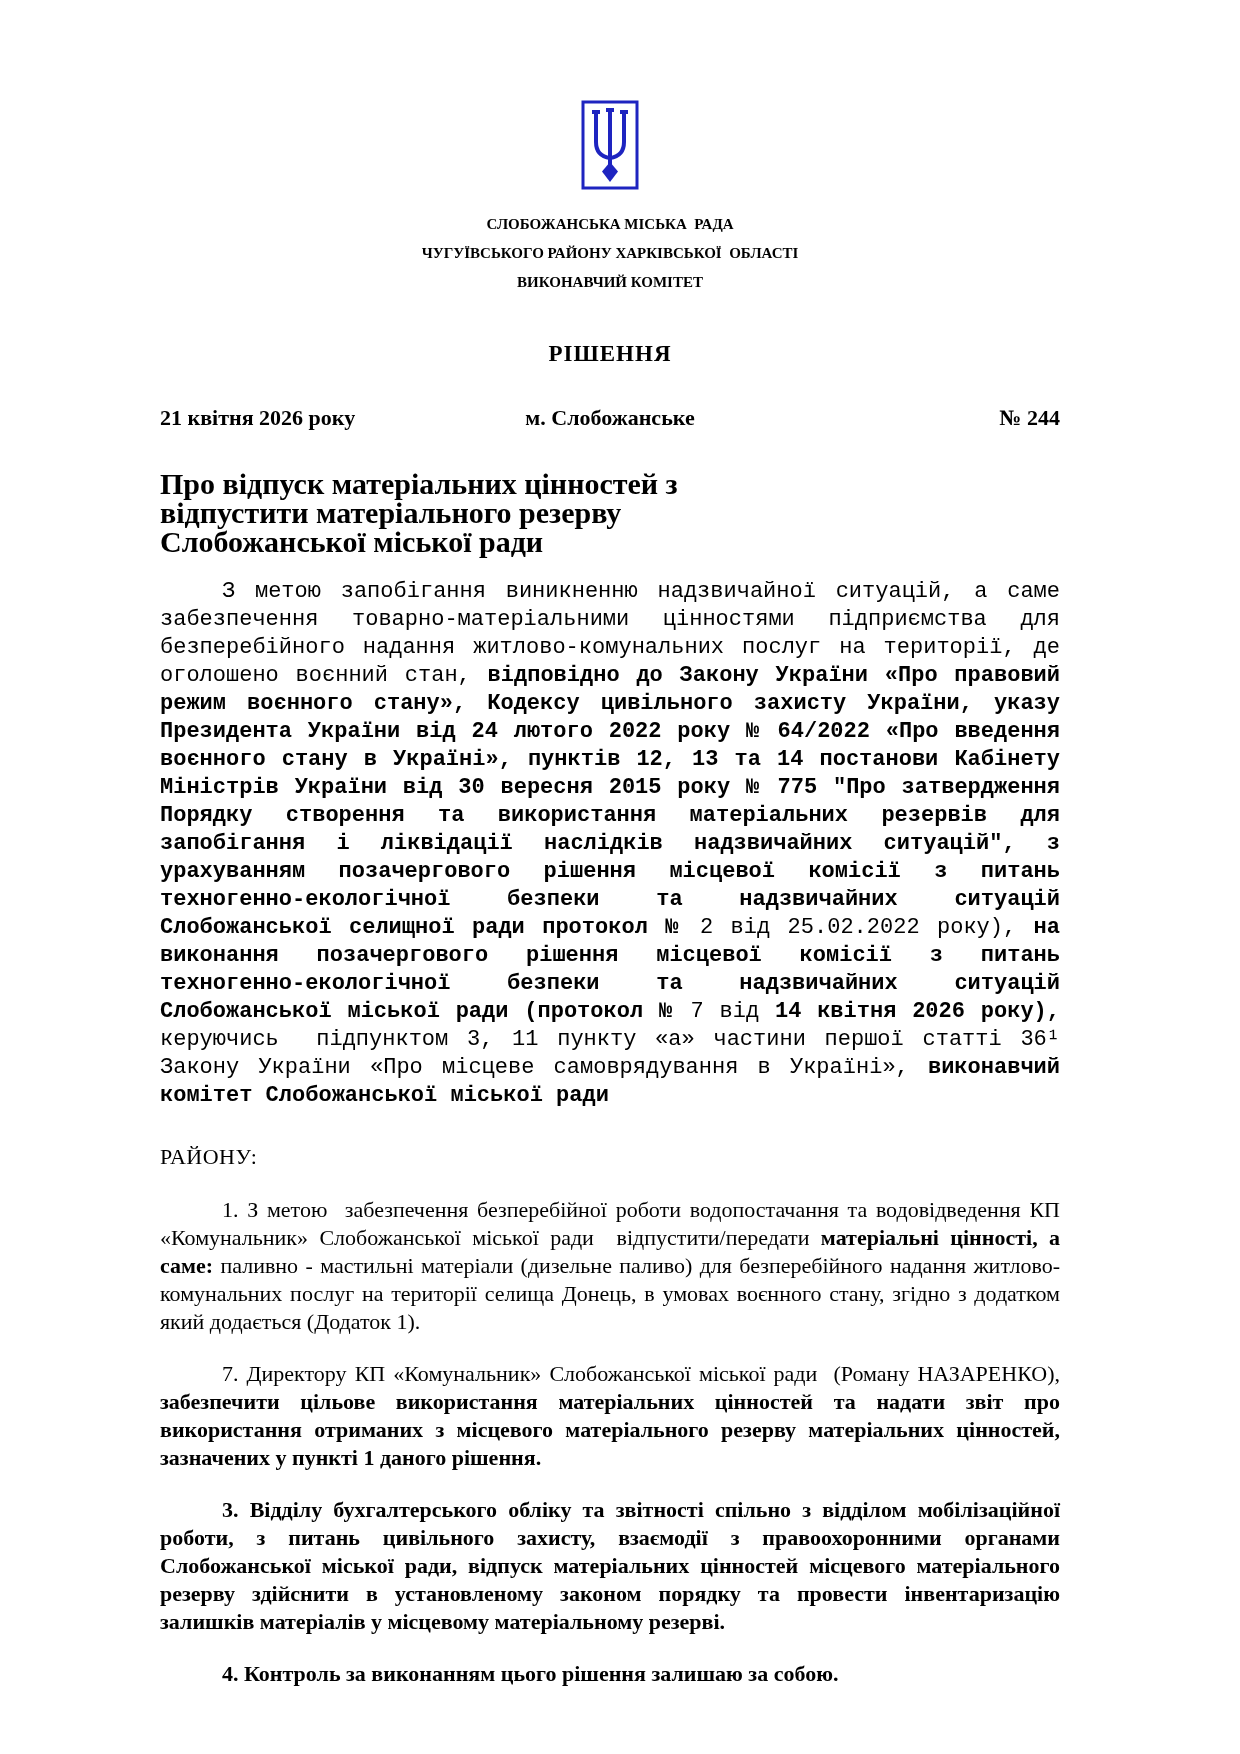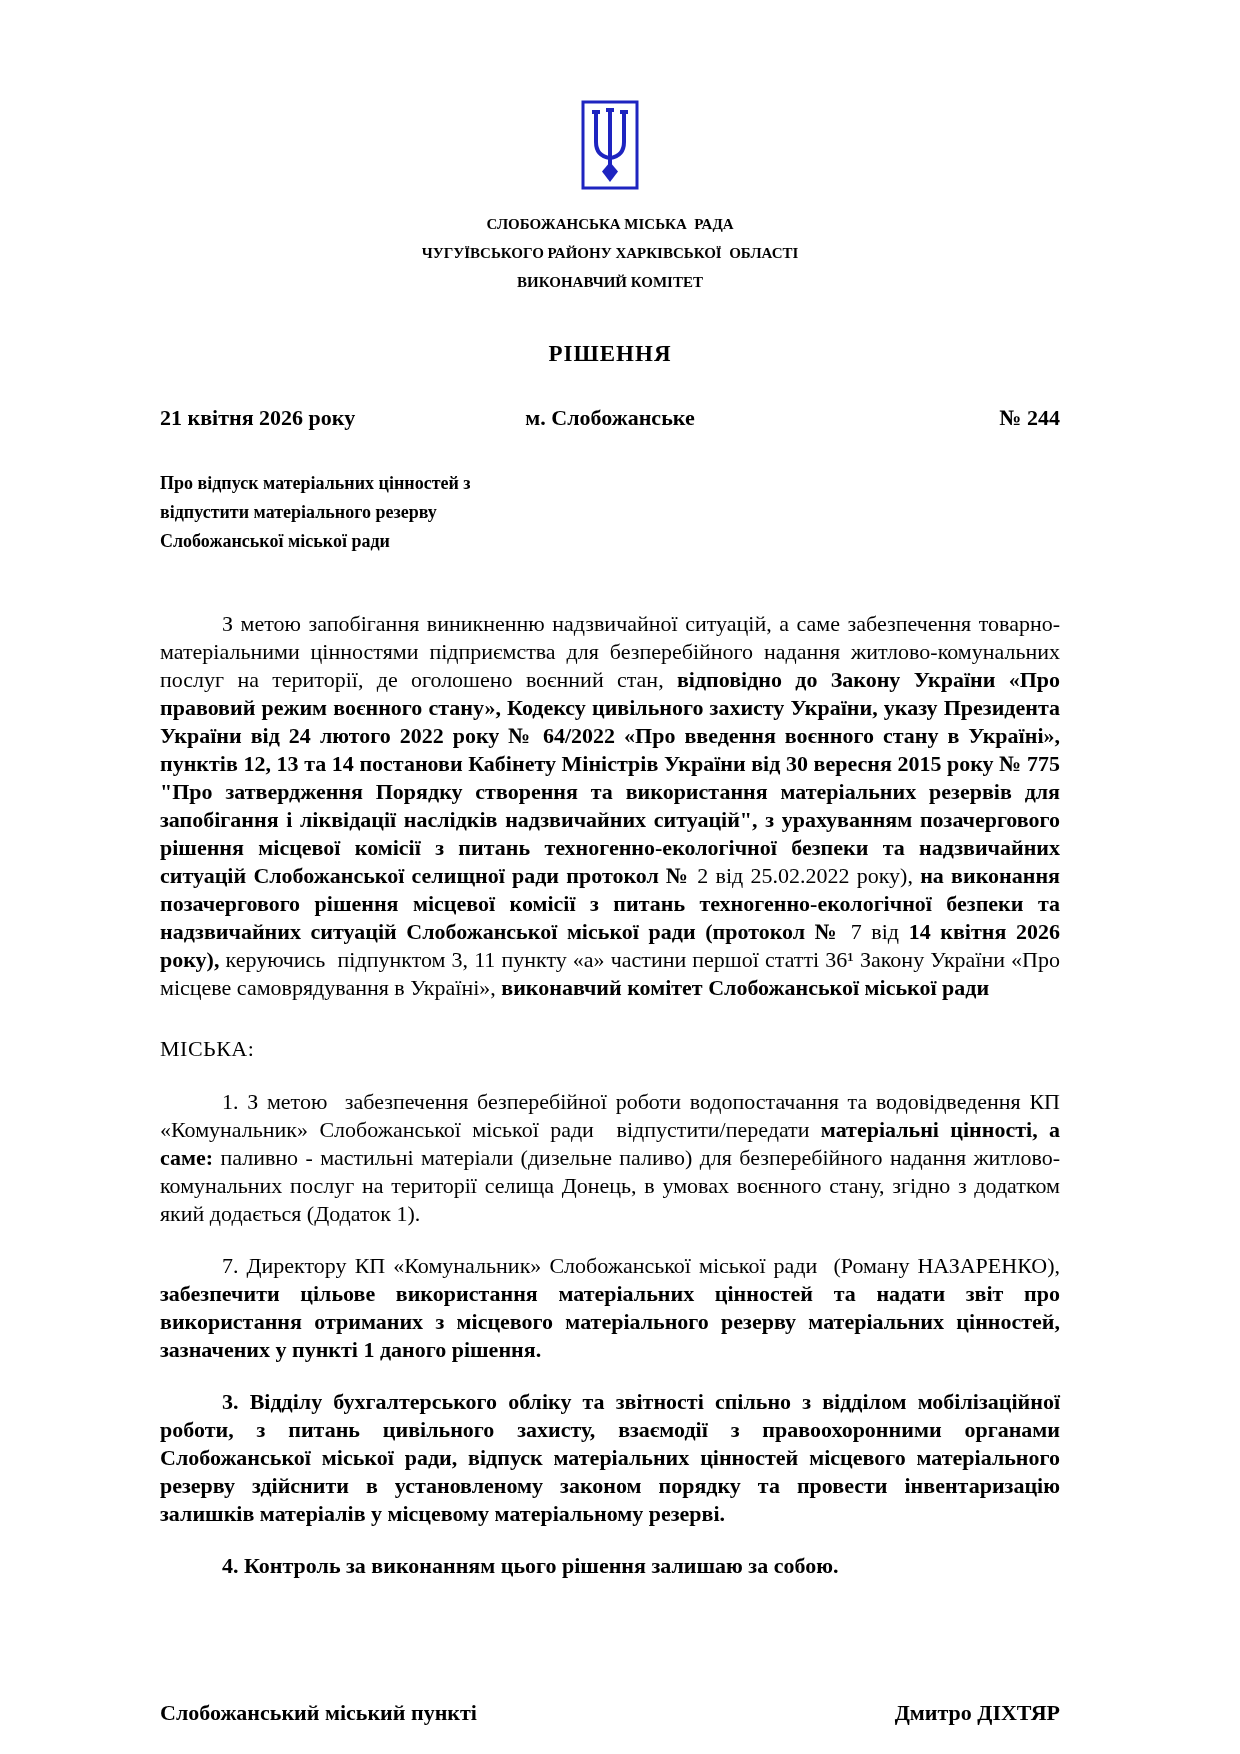--- a/index.html
+++ b/index.html
@@ -40,32 +40,32 @@
     margin-top: 38px;
     font-weight: bold;
     font-size: 22px;
   }
   .meta-row .m-left  { flex: 1; text-align: left; }
   .meta-row .m-center{ flex: 1.3; text-align: center; }
   .meta-row .m-right { flex: 1; text-align: right; }
   .subject {
     margin-top: 38px;
     font-weight: bold;
-    font-size: 18px;
+    font-size: 30px;
     line-height: 29px;
   }
   .para {
     font-size: 22px;
     line-height: 28px;
     text-align: justify;
     text-indent: 62px;
     white-space: pre-wrap;
     margin-top: 24px;
   }
-  .preamble { margin-top: 54px; }
+  .preamble { margin-top: 22px; font-family: Liberation Mono, monospace; }
   .resolved {
     margin-top: 34px;
     font-size: 22px;
     font-weight: normal;
     letter-spacing: 0.5px;
   }
   .items { margin-top: 26px; }
   .signature-row {
     display: flex;
     justify-content: space-between;
@@ -110,21 +110,21 @@
   </div>
 
   <div class="subject">
     <div>Про відпуск матеріальних цінностей з</div>
     <div>відпустити матеріального резерву</div>
     <div>Слобожанської міської ради</div>
   </div>
 
   <p class="para preamble"><span>З метою запобігання виникненню надзвичайної ситуацій, а саме забезпечення товарно-матеріальними цінностями підприємства для безперебійного надання житлово-комунальних послуг на території, де оголошено воєнний стан, </span><span style="font-weight: bold;">відповідно до Закону України «Про правовий режим воєнного стану», Кодексу цивільного захисту України, указу Президента України від 24 лютого 2022 року № 64/2022 «Про введення воєнного стану в Україні», пунктів 12, 13 та 14 постанови Кабінету Міністрів України від 30 вересня 2015 року № 775 "Про затвердження Порядку створення та використання матеріальних резервів для запобігання і ліквідації наслідків надзвичайних ситуацій", з урахуванням позачергового рішення місцевої комісії з питань техногенно-екологічної безпеки та надзвичайних ситуацій Слобожанської селищної ради протокол № </span><span>2 від 25.02.2022 року), </span><span style="font-weight: bold;">на виконання позачергового рішення місцевої комісії з питань техногенно-екологічної безпеки та надзвичайних ситуацій Слобожанської міської ради (протокол № </span><span>7 від </span><span style="font-weight: bold;">14 квітня 2026 року),</span><span> керуючись  підпунктом 3, 11 пункту «а» частини першої статті 36¹ Закону України «Про місцеве самоврядування в Україні», </span><span style="font-weight: bold;">виконавчий комітет Слобожанської міської ради</span></p>
 
-  <div class="resolved">МІСЬКА:</div>
+  <div class="resolved">РАЙОНУ:</div>
 
   <div class="items">
     <p class="para"><span>1. З метою  забезпечення безперебійної роботи водопостачання та водовідведення КП «Комунальник» Слобожанської міської ради  відпустити/передати </span><span style="font-weight: bold;">матеріальні цінності, а саме:</span><span> паливно - мастильні матеріали (дизельне паливо) для безперебійного надання житлово-комунальних послуг на території селища Донець, в умовах воєнного стану, згідно з додатком який додається (Додаток 1).</span></p>
     <p class="para"><span>7. Директору КП «Комунальник» Слобожанської міської ради  (Роману НАЗАРЕНКО), </span><span style="font-weight: bold;">забезпечити цільове використання матеріальних цінностей та надати звіт про використання отриманих з місцевого матеріального резерву матеріальних цінностей, зазначених у пункті 1 даного рішення.</span></p>
     <p class="para"><span style="font-weight: bold;">3. Відділу бухгалтерського обліку та звітності спільно з відділом мобілізаційної роботи, з питань цивільного захисту, взаємодії з правоохоронними органами Слобожанської міської ради, відпуск матеріальних цінностей місцевого матеріального резерву здійснити в установленому законом порядку та провести інвентаризацію залишків матеріалів у місцевому матеріальному резерві.</span></p>
     <p class="para"><span style="font-weight: bold;">4. Контроль за виконанням цього рішення залишаю за собою.</span></p>
   </div>
 
   <div class="signature-row">
     <span>Слобожанський міський пункті</span>

